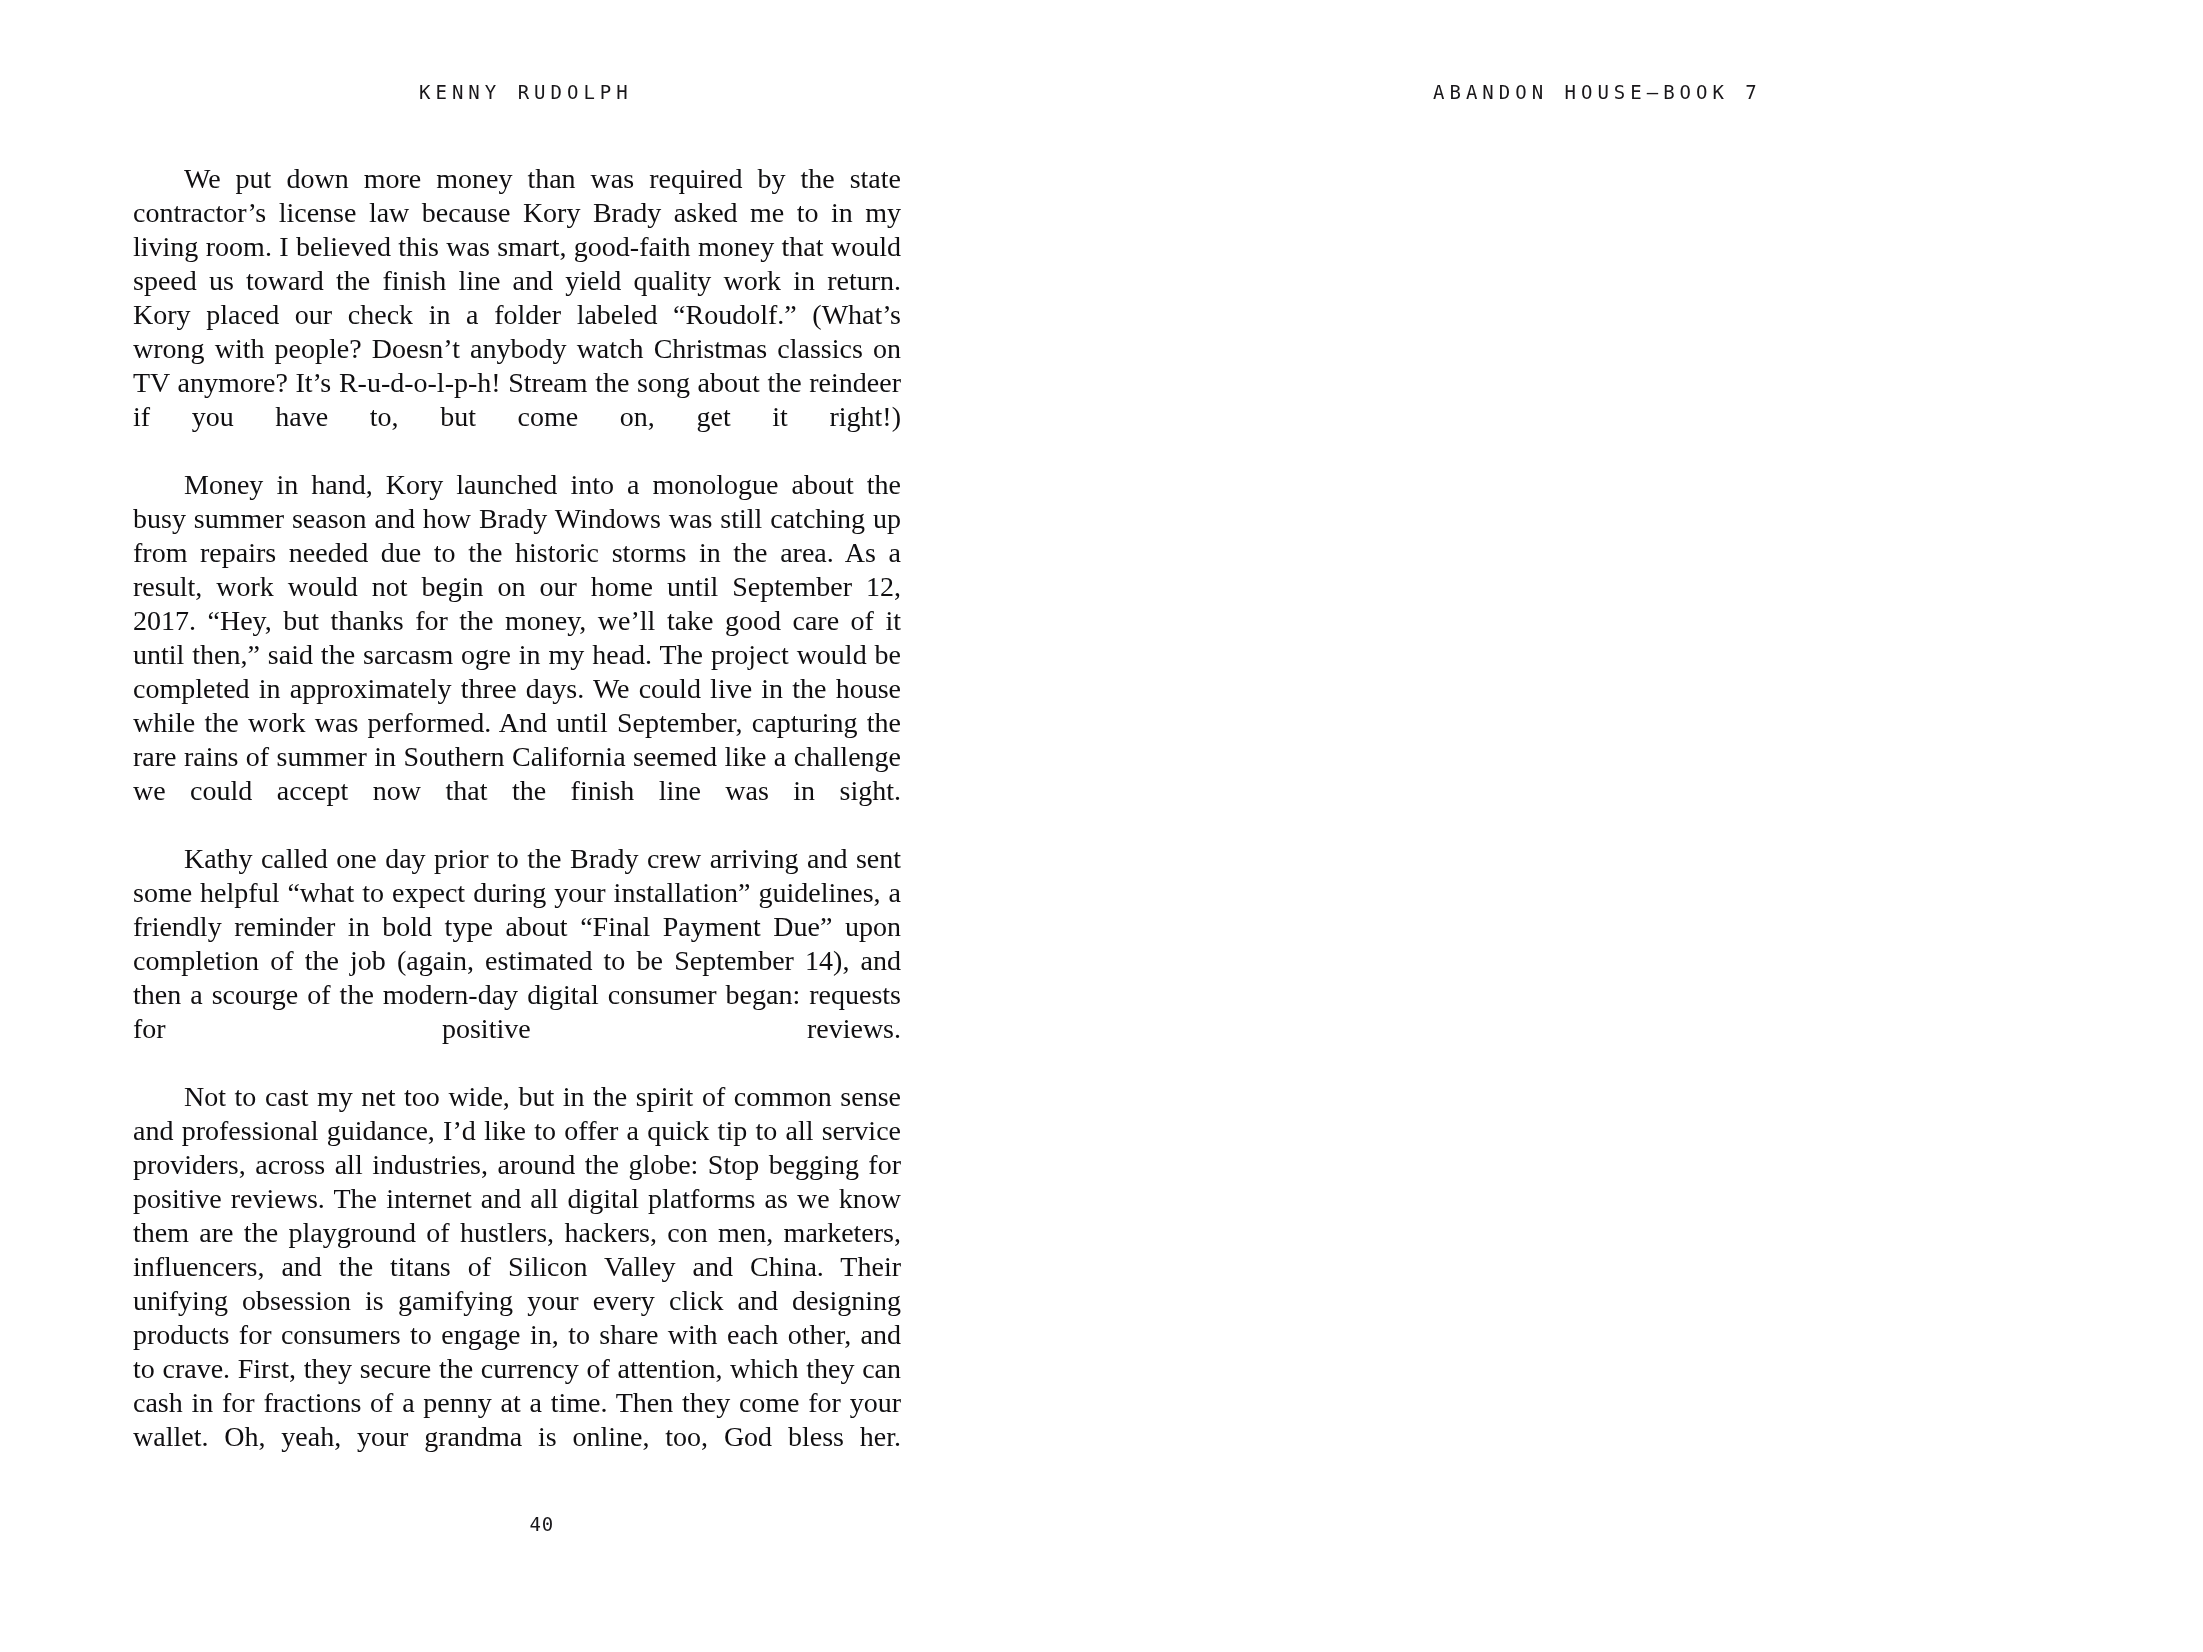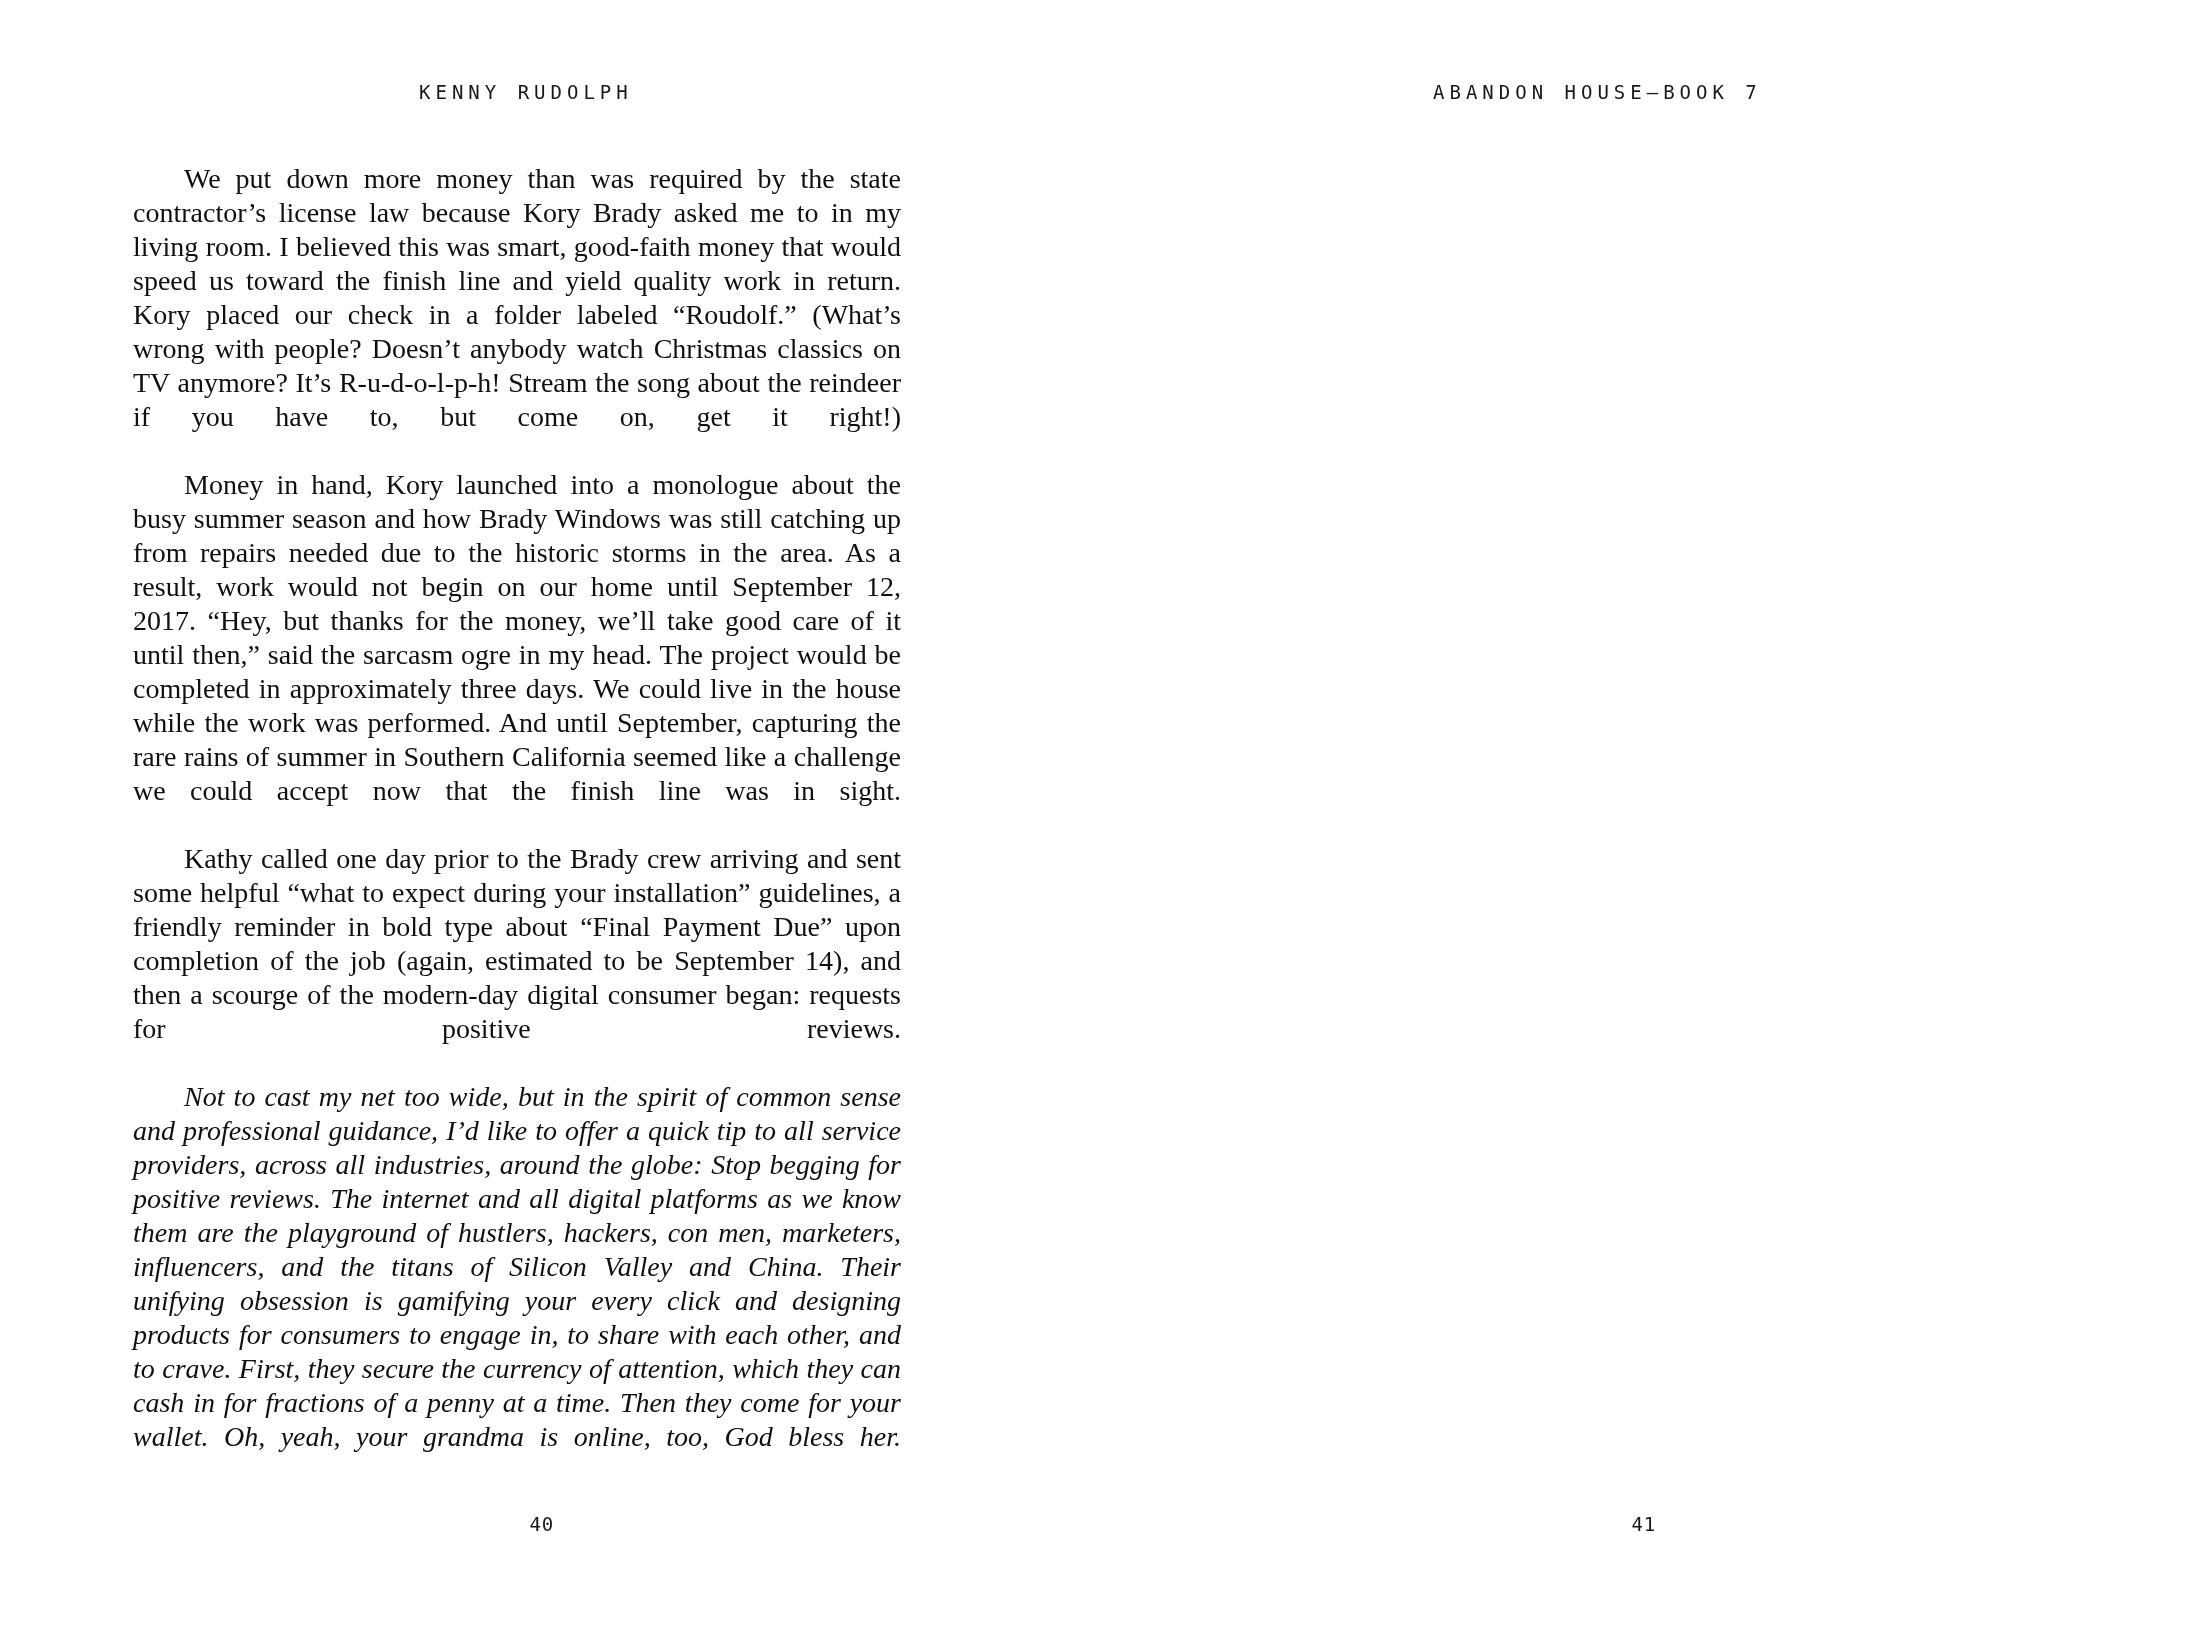--- a/index.html
+++ b/index.html
@@ -74,21 +74,20 @@
   }
   .page-left .text-block  { left: 133px; }
 
   .text-block p {
     margin: 0;
     text-indent: 51px;
     text-align: justify;
   }
   .text-block p.last-para {
     text-align: justify;
-    font-style: italic;
   }
   
   .text-block p::after {
     content: "";
     display: inline-block;
     width: 100%;
   }
 </style>
 </head>
 <body>
@@ -106,17 +105,16 @@
       <p class="last-para">Not to cast my net too wide, but in the spirit of common sense and professional guidance, I’d like to offer a quick tip to all service providers, across all industries, around the globe: Stop begging for positive reviews. The internet and all digital platforms as we know them are the playground of hustlers, hackers, con men, marketers, influencers, and the titans of Silicon Valley and China. Their unifying obsession is gamifying your every click and designing products for consumers to engage in, to share with each other, and to crave. First, they secure the currency of attention, which they can cash in for fractions of a penny at a time. Then they come for your wallet. Oh, yeah, your grandma is online, too, God bless her.</p>
     </div>
 
     <div class="folio">40</div>
   </div>
 
   <div class="page page-right">
 
     <div class="running-head">ABANDON HOUSE—BOOK 7</div>
 
-    <div class="folio">41</div>
   </div>
 
 </div>
 
 
 </body></html>

